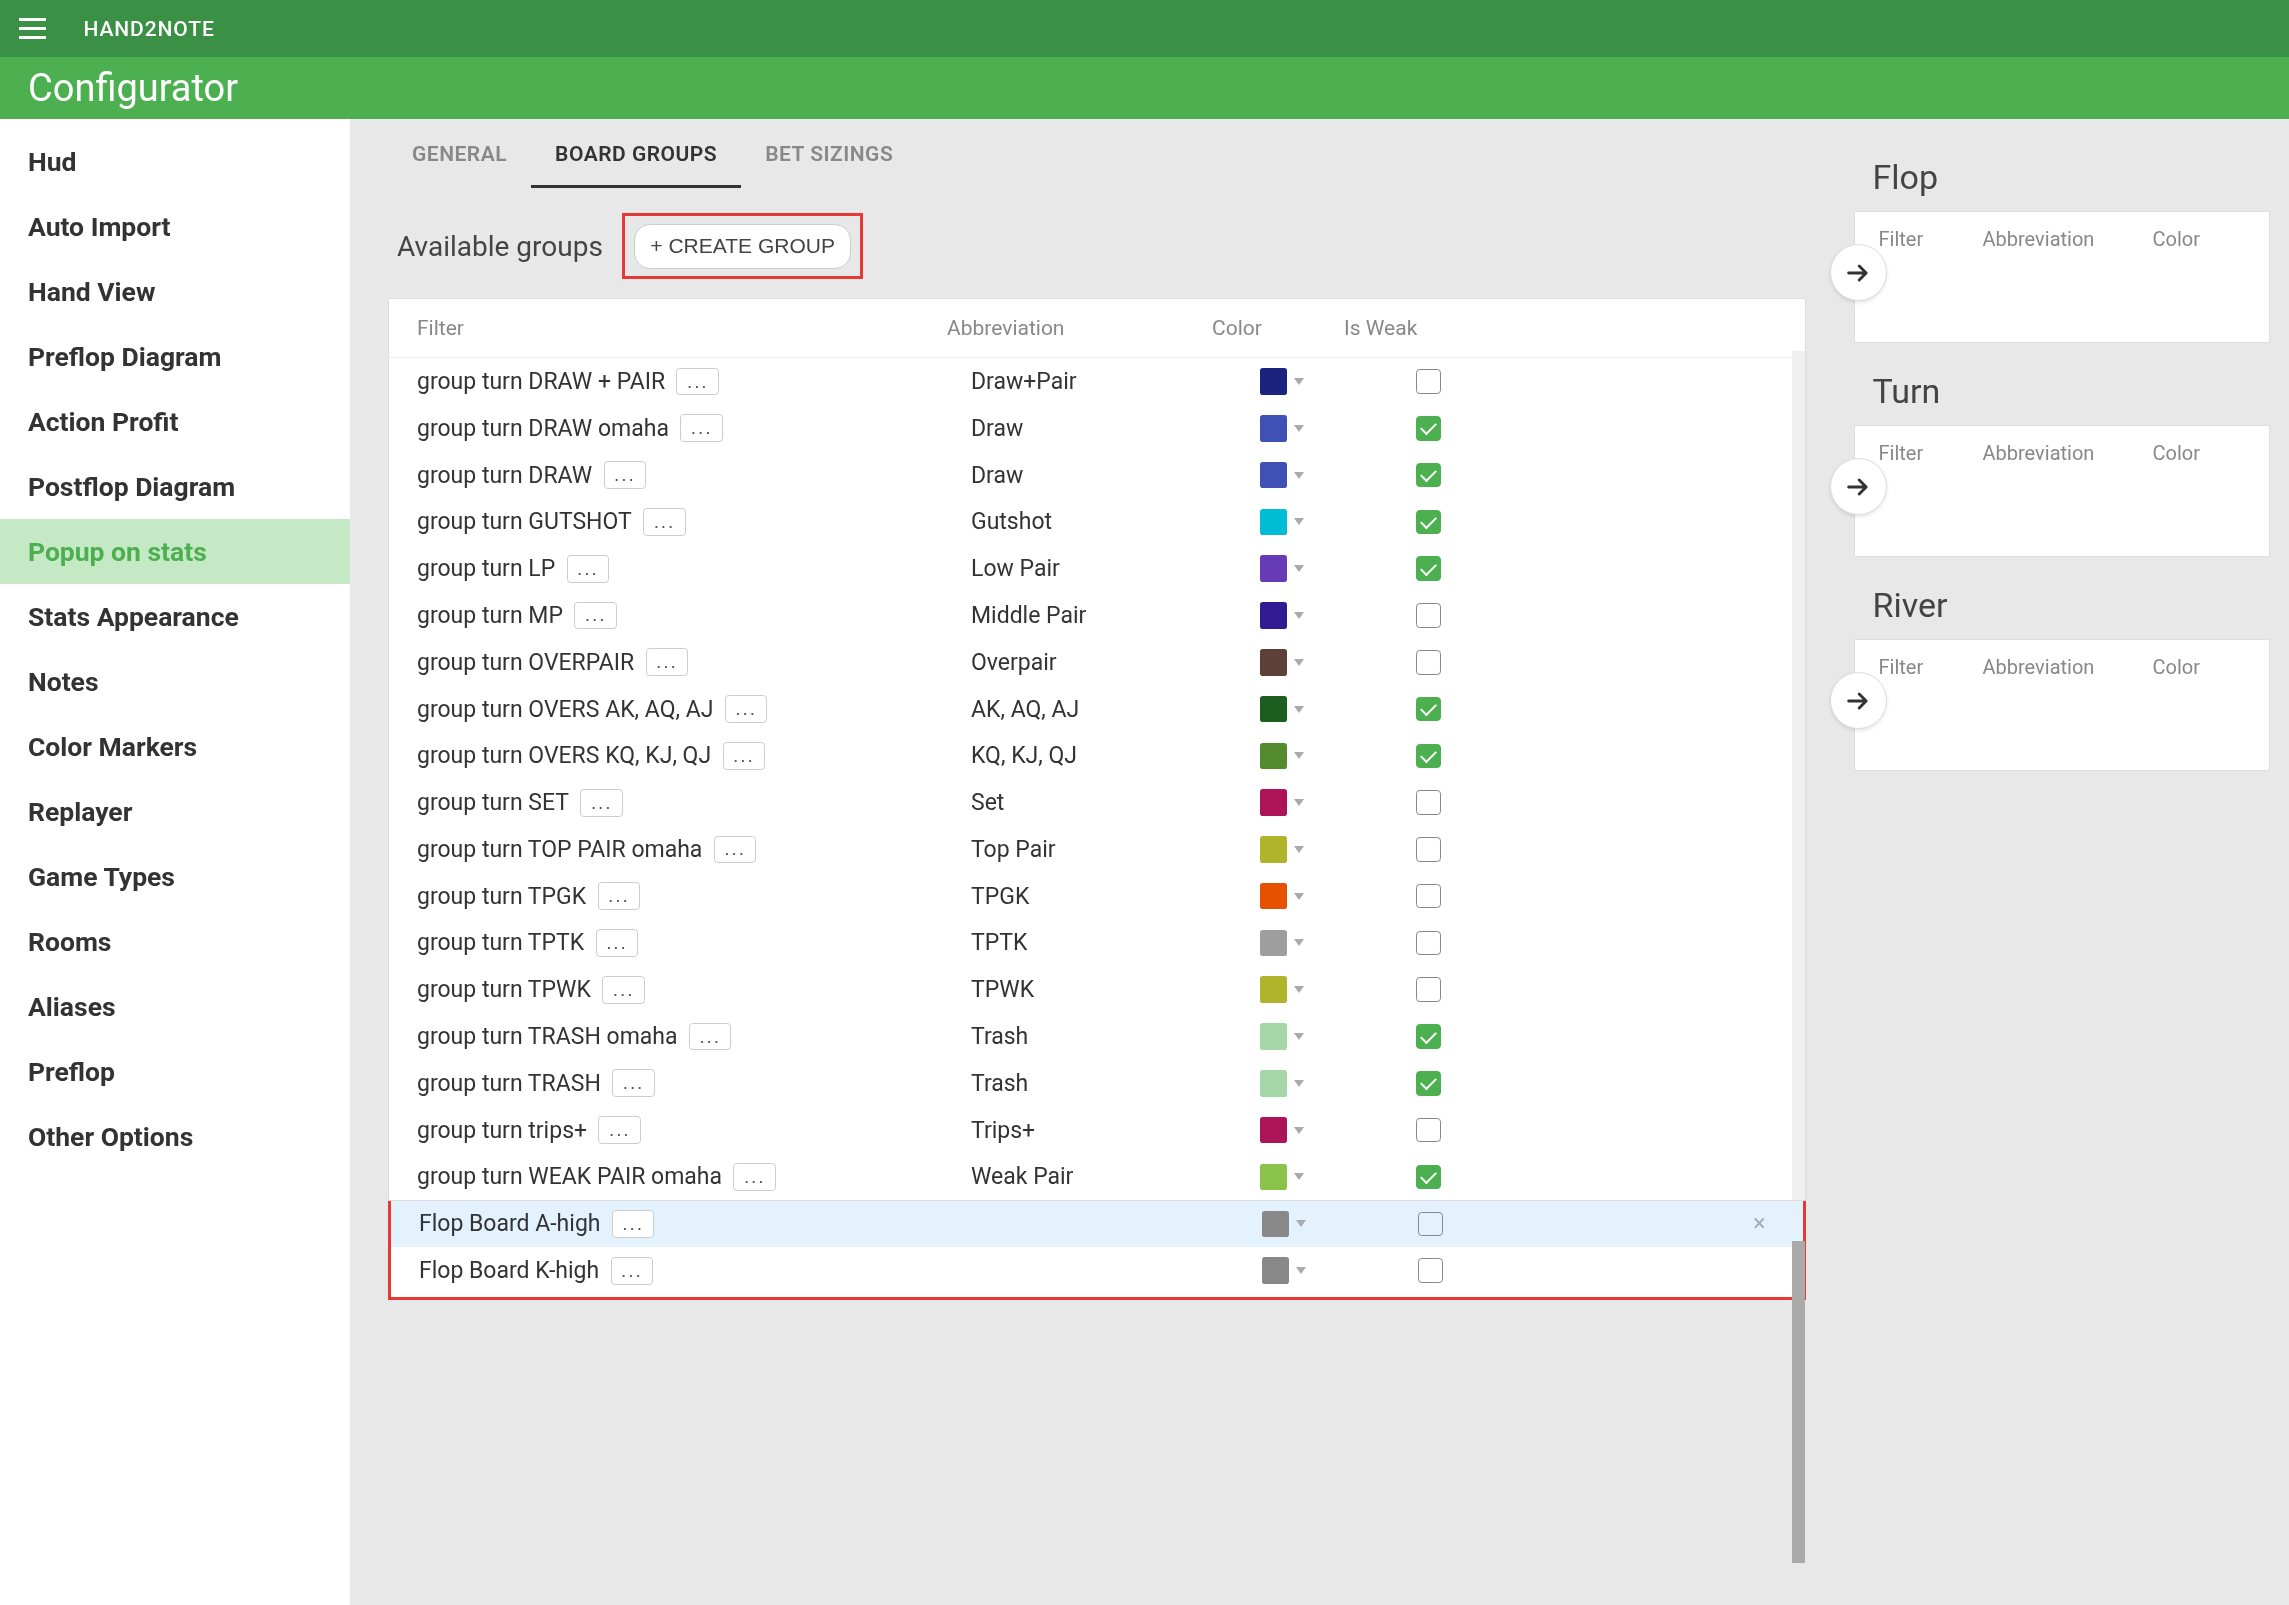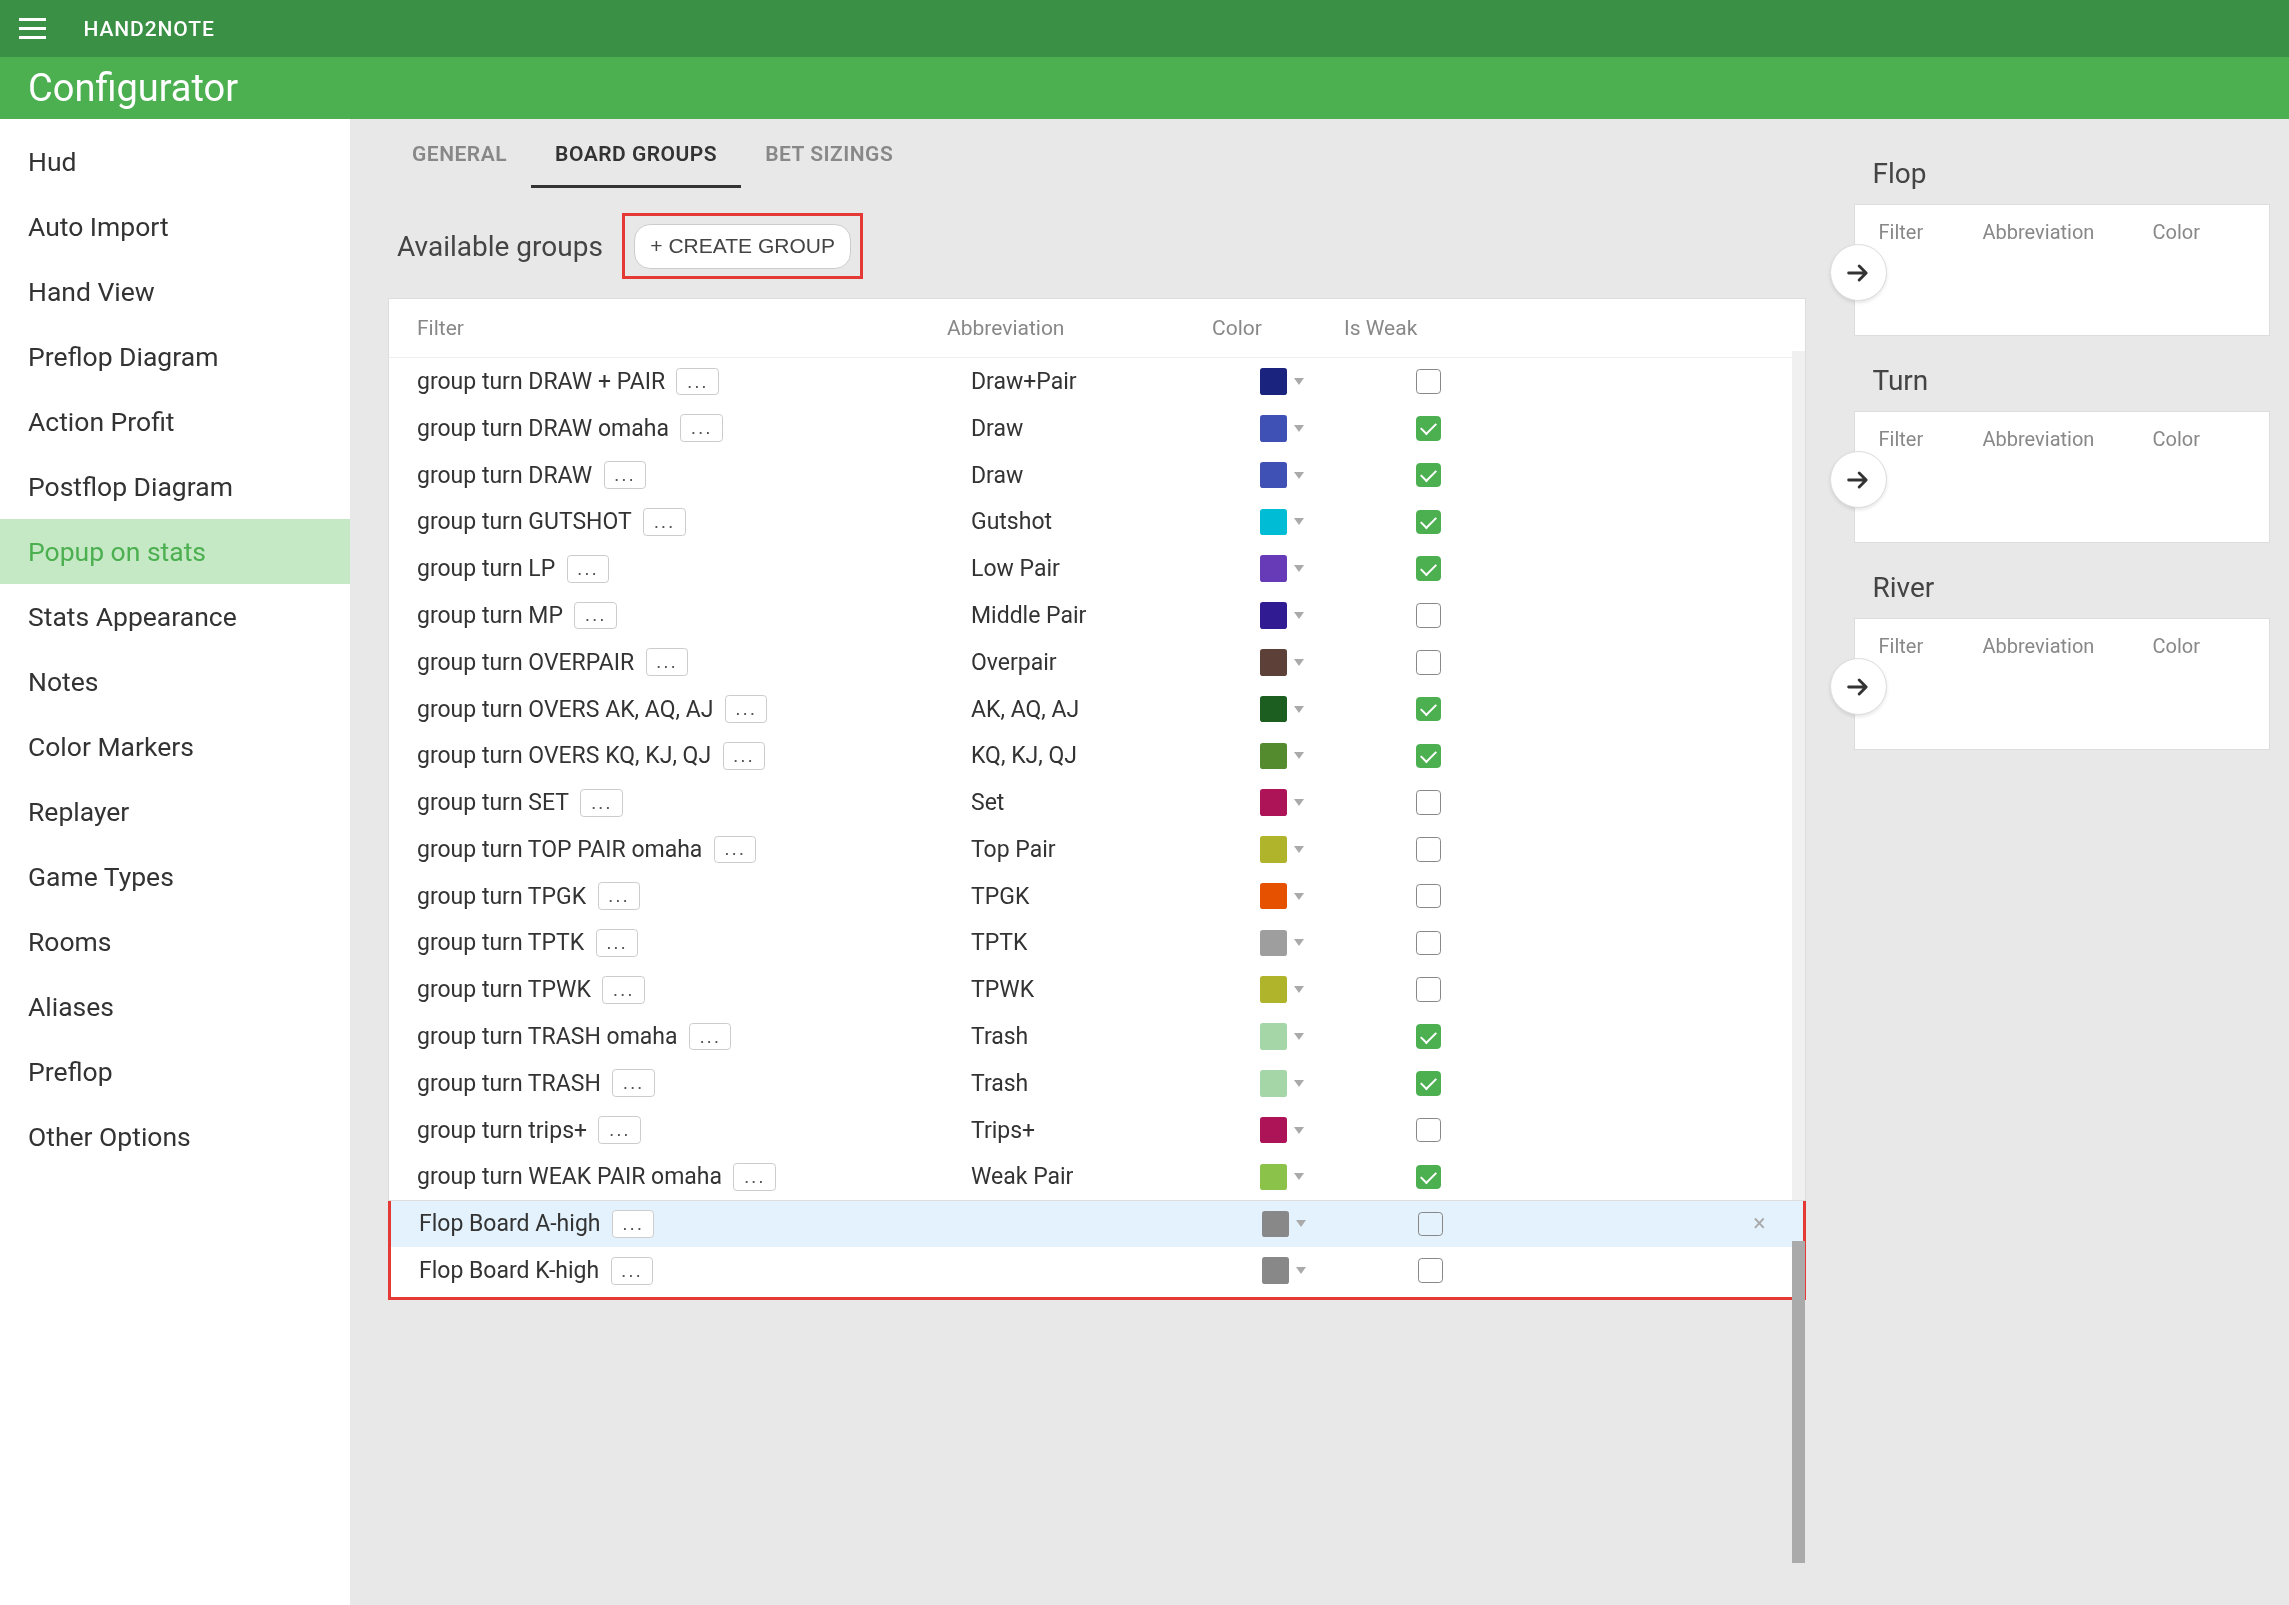--- a/index.html
+++ b/index.html
@@ -5,21 +5,21 @@
 * { box-sizing: border-box; margin: 0; padding: 0; }
 body { font-family: -apple-system, BlinkMacSystemFont, "Segoe UI", Roboto, Arial, sans-serif; background: #e8e8e8; width: 2289px; height: 1605px; overflow: hidden; }
 .topbar { background: #3a9045; height: 57px; display: flex; align-items: center; padding: 0 19px; color: #fff; }
 .hamburger { width: 26.5px; height: 21px; display: flex; flex-direction: column; justify-content: space-between; cursor: pointer; margin-right: 38px; }
 .hamburger span { display: block; height: 2.8px; background: #fff; }
 .app-title { font-size: 21px; font-weight: 500; letter-spacing: 0.9px; }
 .subheader { background: #4caf50; height: 62px; display: flex; align-items: center; padding: 0 28px; color: #fff; }
 .subheader-title { font-size: 38px; font-weight: 400; }
 .layout { display: flex; height: calc(100% - 118px); }
 .sidebar { width: 350px; background: #fff; padding-top: 9.5px; }
-.nav-item { padding: 17px 28px; font-size: 26.5px; font-weight: 400; color: #333; cursor: pointer; }
+.nav-item { padding: 17px 28px; font-size: 26.5px; font-weight: 700; color: #333; cursor: pointer; }
 .nav-item.active { background: #c5e8c5; color: #4caf50; }
 .main { flex: 1; display: flex; padding: 0; }
 .content { flex: 1; padding: 0 19px; }
 .tabs { display: flex; border-bottom: 0.9px solid transparent; padding-left: 19px; }
 .tab { padding: 23px 24px 19px; font-size: 21px; font-weight: 600; color: #888; cursor: pointer; letter-spacing: 0.5px; }
 .tab.active { color: #333; border-bottom: 3.8px solid #333; }
 .groups-header { display: flex; align-items: center; padding: 24px 19px 19px 28px; gap: 19px; }
 .groups-title { font-size: 28px; color: #444; }
 .create-btn-wrap { border: 3.8px solid #e53935; padding: 7.6px 9.5px; }
 .create-btn { background: #fff; border: 0.9px solid #ccc; border-radius: 16px; padding: 9.5px 15px; font-size: 21px; font-weight: 500; color: #444; cursor: pointer; }
@@ -42,21 +42,21 @@
 .chk { width: 24.6px; height: 24.6px; border: 1.9px solid #888; border-radius: 3.8px; display: flex; align-items: center; justify-content: center; cursor: pointer; }
 .chk.checked { background: #4caf50; border-color: #4caf50; }
 .chk.checked::after { content: ""; width: 6.6px; height: 13.2px; border: solid #fff; border-width: 0 2.8px 2.8px 0; transform: rotate(45deg); margin-top: -2.8px; }
 .close-x { margin-left: auto; color: #aaa; font-size: 23px; cursor: pointer; padding: 0 9.5px; }
 .highlight-box { border: 3.8px solid #e53935; margin: 0 19px; padding-bottom: 3px; background: #fff; border-top: 3.8px solid #e53935; margin-top: -3.8px; }
 .highlight-box .row:first-child { background: #e3f2fd; }
 .scrollbar-track { position: absolute; right: 0; top: 52px; bottom: 0; width: 13.2px; background: #f0f0f0; }
 .scrollbar-thumb { position: absolute; right: 0; width: 13.2px; background: #aaa; top: 890px; height: 322px; }
 .side-panel { width: 445px; padding: 38px 19px 19px 9.5px; }
 .panel-section { margin-bottom: 28px; position: relative; }
-.panel-title { font-size: 28px; color: #444; margin-bottom: 14px; padding-left: 19px; }
+.panel-title { font-size: 34px; color: #444; margin-bottom: 14px; padding-left: 19px; }
 .panel-box { background: #fff; border: 0.9px solid #ddd; }
 .panel-head { display: flex; padding: 15px 24px; color: #888; font-size: 20px; }
 .panel-head span:nth-child(1) { flex: 0 0 104px; }
 .panel-head span:nth-child(2) { flex: 0 0 170px; }
 .panel-head span:nth-child(3) { flex: 0 0 76px; }
 .panel-body { height: 76px; }
 .arrow-btn { position: absolute; left: -24px; top: 87px; width: 57px; height: 57px; border-radius: 50%; background: #fff; border: 0.9px solid #ddd; display: flex; align-items: center; justify-content: center; cursor: pointer; box-shadow: 0 1.9px 3.8px rgba(0,0,0,0.1); }
 .arrow-btn svg { width: 28px; height: 28px; }
 </style>
 </head>

